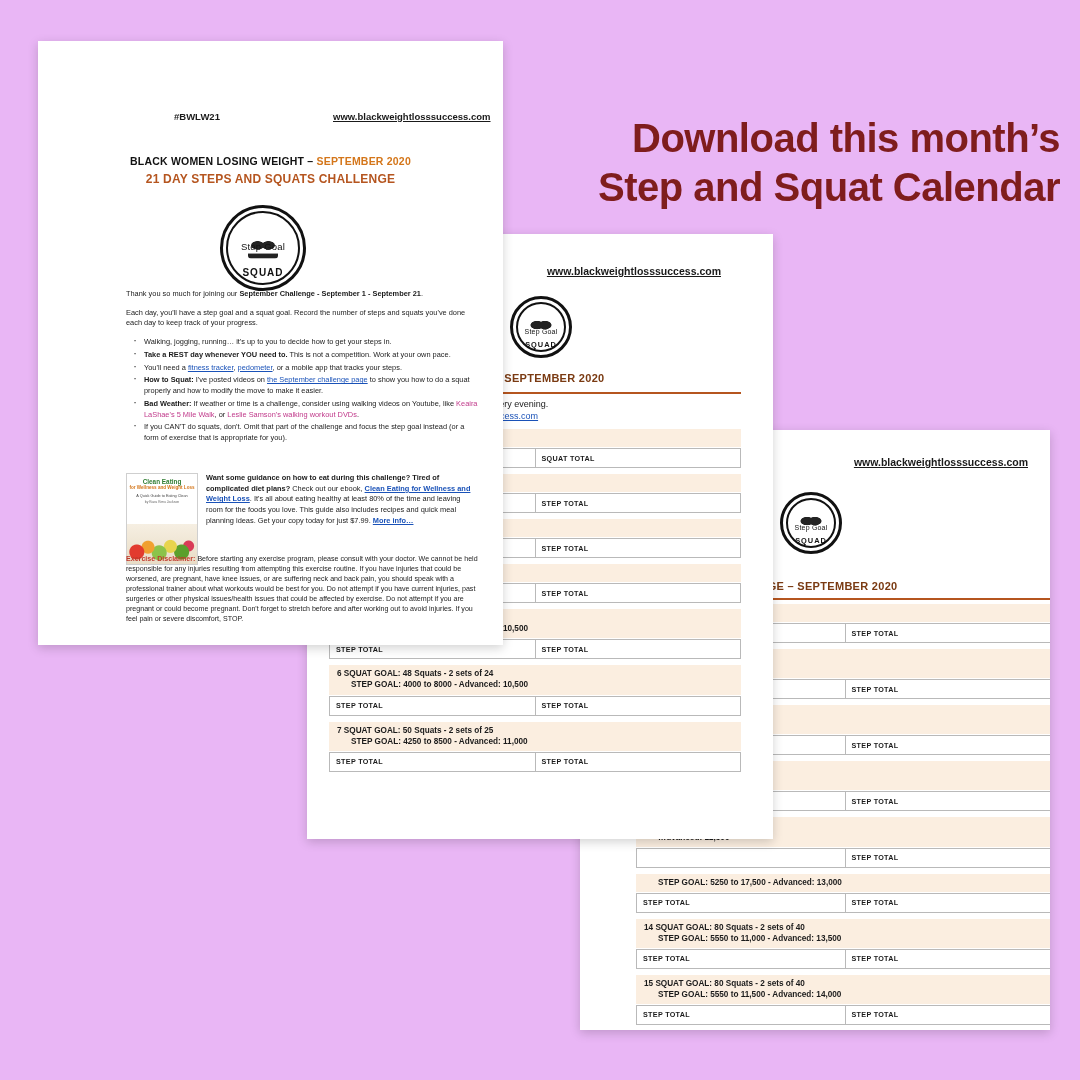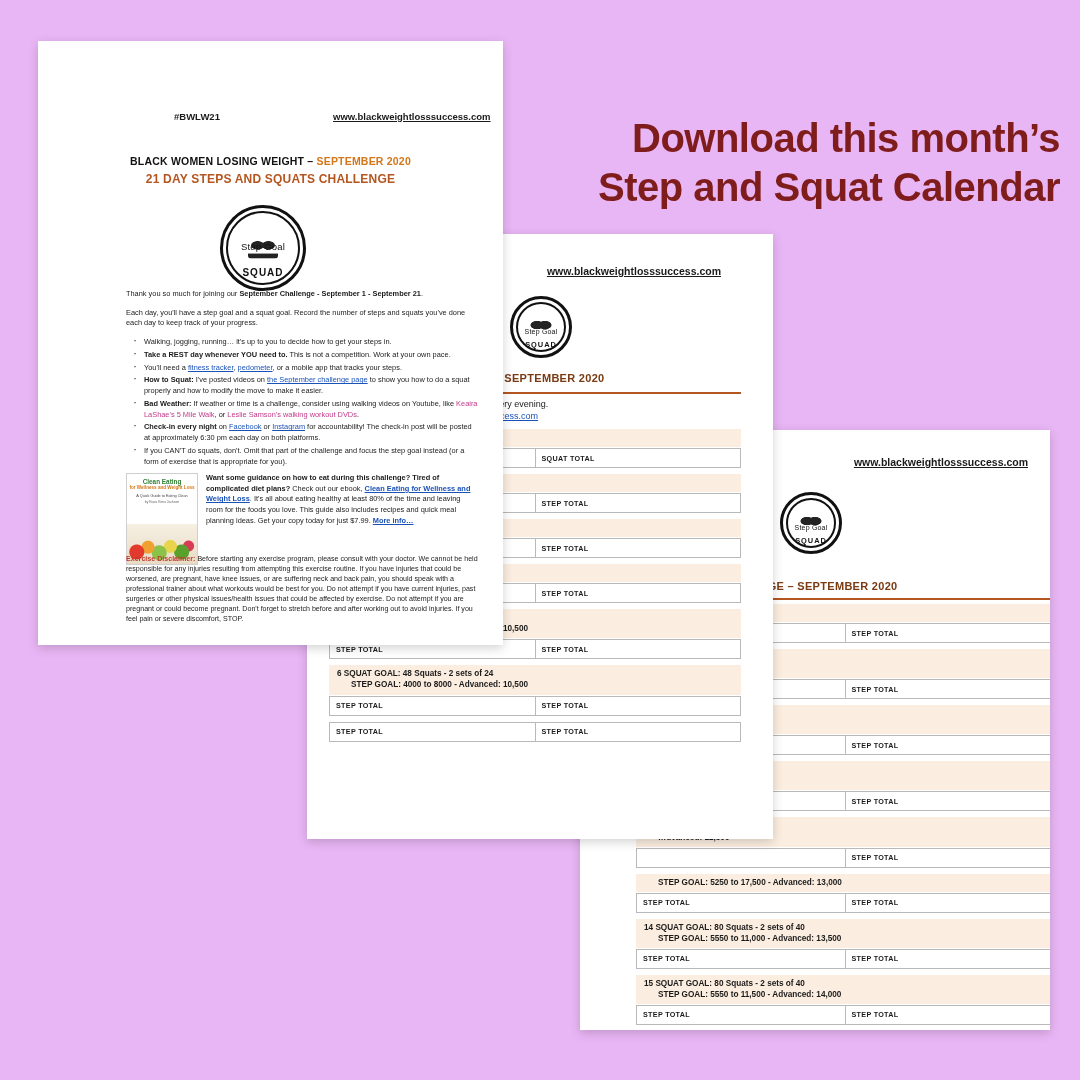--- a/index.html
+++ b/index.html
@@ -356,20 +356,21 @@
       </div>
       <div class="calrow">
         <div class="goalrow"><b>6 SQUAT GOAL: 48 Squats - 2 sets of 24</b><b class="g2">STEP GOAL: 4000 to 8000 - Advanced: 10,500</b></div>
         <div class="totalrow">
           <div class="totalcell">STEP TOTAL</div>
           <div class="totalcell">STEP TOTAL</div>
         </div>
         <div class="spacer"></div>
       </div>
       <div class="calrow">
+        <div class="goalrow"><b>7 SQUAT GOAL: 50 Squats - 2 sets of 25</b><b class="g2">STEP GOAL: 4250 to 8500 - Advanced: 11,000</b></div>
         <div class="totalrow">
           <div class="totalcell">STEP TOTAL</div>
           <div class="totalcell">STEP TOTAL</div>
         </div>
         <div class="spacer"></div>
       </div>
     </div>
 </div>
 
 <div class="sheet" id="sheet1">
@@ -395,21 +396,20 @@
     <p>
       Thank you so much for joining our <b>September Challenge - September 1 - September 21</b>.
     </p>
     <p>Each day, you'll have a step goal and a squat goal. Record the number of steps and squats you've done each day to keep track of your progress.</p>
     <ul>
       <li><span>Walking, jogging, running… it's up to you to decide how to get your steps in.</span></li>
       <li><b>Take a REST day whenever YOU need to.</b> This is not a competition. Work at your own pace.</li>
       <li>You'll need a <a href="#">fitness tracker</a>, <a href="#">pedometer</a>, or a mobile app that tracks your steps.</li>
       <li><b>How to Squat:</b> I've posted videos on <a href="#">the September challenge page</a> to show you how to do a squat properly and how to modify the move to make it easier.</li>
       <li><b>Bad Weather:</b> If weather or time is a challenge, consider using walking videos on Youtube, like <span class="pinkish">Keaira LaShae's 5 Mile Walk</span>, or <span class="pinkish">Leslie Samson's walking workout DVDs</span>.</li>
-      <li><b>Check-in every night</b> on <a href="#">Facebook</a> or <a href="#">Instagram</a> for accountability! The check-in post will be posted at approximately 6:30 pm each day on both platforms.</li>
       <li><span>If you CAN'T do squats, don't. Omit that part of the challenge and focus the step goal instead (or a form of exercise that is appropriate for you).</span></li>
     </ul>
   </div>
 
   <div class="promo">
     <div class="ebook">
       <div class="eb-t1">Clean Eating</div>
       <div class="eb-t2">for Wellness and Weight Loss</div>
       <div class="eb-t3">A Quick Guide to Eating Clean</div>
       <div class="eb-t4">by Kiara Kimu Jackson</div>

